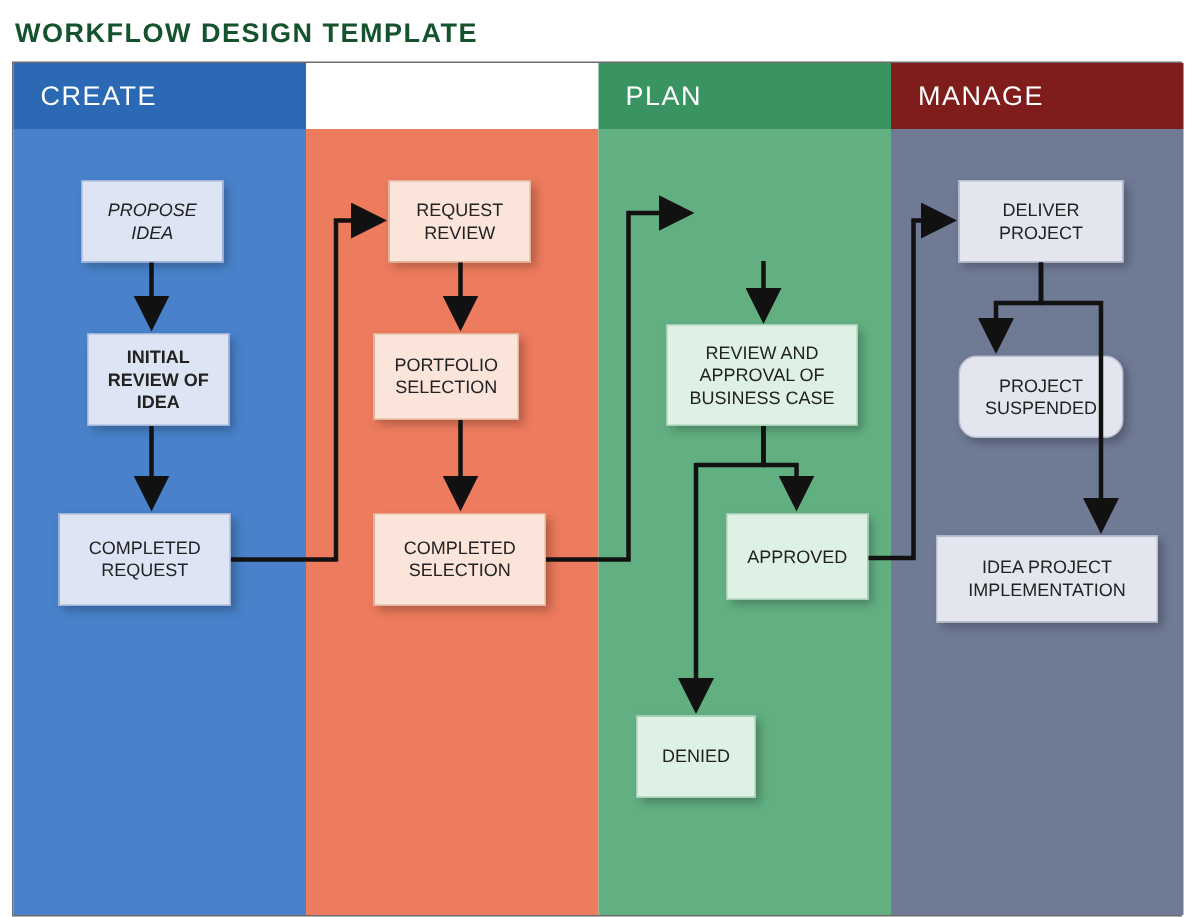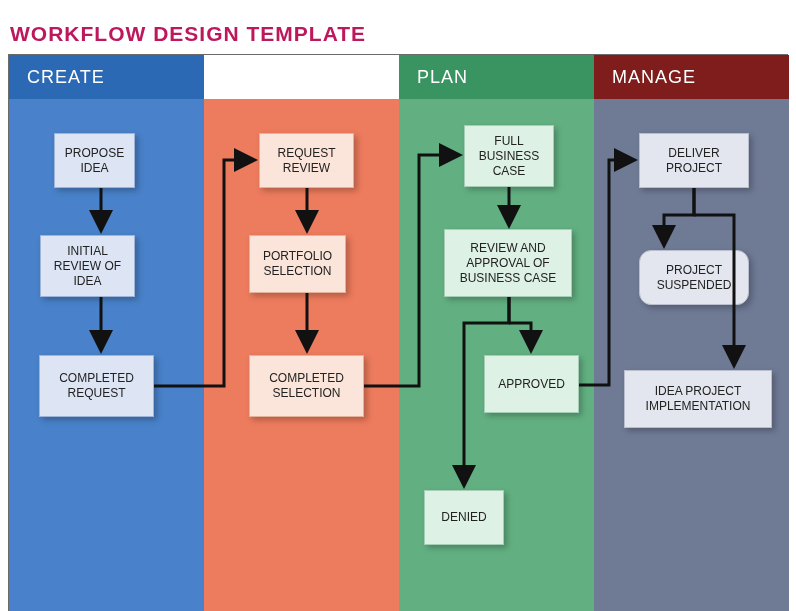--- a/index.html
+++ b/index.html
@@ -2,26 +2,25 @@
 <html><head>
 <meta charset="utf-8">
 <style>
   * { box-sizing: border-box; margin: 0; padding: 0; }
   body {
     font-family: Arial, Helvetica, sans-serif;
     background: #fff;
     padding: 8px;
   }
   .title {
-    font-size: 21px;
+    font-size: 18px;
     font-weight: bold;
-    color: #be185d;
+    color: #14532d;
     letter-spacing: 1px;
     padding: 4px 0 8px 2px;
-    margin-top: 10px;
   }
   .canvas {
     position: relative;
     width: 780px;
     height: 570px;
     border: 1px solid #6b6b6b;
     background: #fff;
   }
   .column {
     position: absolute;
@@ -93,29 +92,28 @@
   </div>
   <div class="column" style="left:390px; width:195px;">
     <div class="col-head c3-h">PLAN</div>
     <div class="col-body c3-b"></div>
   </div>
   <div class="column" style="left:585px; width:195px;">
     <div class="col-head c4-h">MANAGE</div>
     <div class="col-body c4-b"></div>
   </div>
 
-  <div class="box b1" style="left:45px; top:78px; width:81px; height:55px;">PROPOSE IDEA</div>
-  <div class="box b1" style="left:31px; top:180px; width:95px; height:62px;">INITIAL REVIEW OF IDEA</div>
+  <div class="box b1" style="left:45px; top:78px; width:95px; height:55px;font-style:italic;">PROPOSE IDEA</div>
+  <div class="box b1" style="left:49px; top:180px; width:95px; height:62px;font-weight:bold;">INITIAL REVIEW OF IDEA</div>
   <div class="box b1" style="left:30px; top:300px; width:115px; height:62px;">COMPLETED REQUEST</div>
 
   <div class="box b2" style="left:250px; top:78px; width:95px; height:55px;">REQUEST REVIEW</div>
   <div class="box b2" style="left:240px; top:180px; width:97px; height:58px;">PORTFOLIO SELECTION</div>
   <div class="box b2" style="left:240px; top:300px; width:115px; height:62px;">COMPLETED SELECTION</div>
 
-  <div class="box b3" style="left:455px; top:70px; width:90px; height:62px;">FULL BUSINESS CASE</div>
   <div class="box b3" style="left:435px; top:174px; width:128px; height:68px;">REVIEW AND APPROVAL OF BUSINESS CASE</div>
   <div class="box b3" style="left:475px; top:300px; width:95px; height:58px;">APPROVED</div>
   <div class="box b3" style="left:415px; top:435px; width:80px; height:55px;">DENIED</div>
 
   <div class="box b4" style="left:630px; top:78px; width:110px; height:55px;">DELIVER PROJECT</div>
   <div class="box b4" style="left:630px; top:195px; width:110px; height:55px;border-radius:12px;">PROJECT SUSPENDED</div>
   <div class="box b4" style="left:615px; top:315px; width:148px; height:58px;">IDEA PROJECT IMPLEMENTATION</div>
 
   <svg class="arrows">
     <defs>

